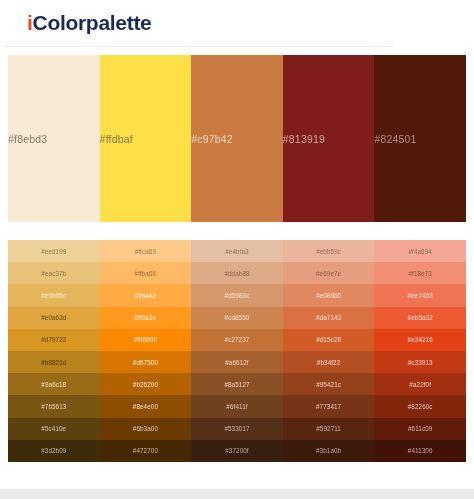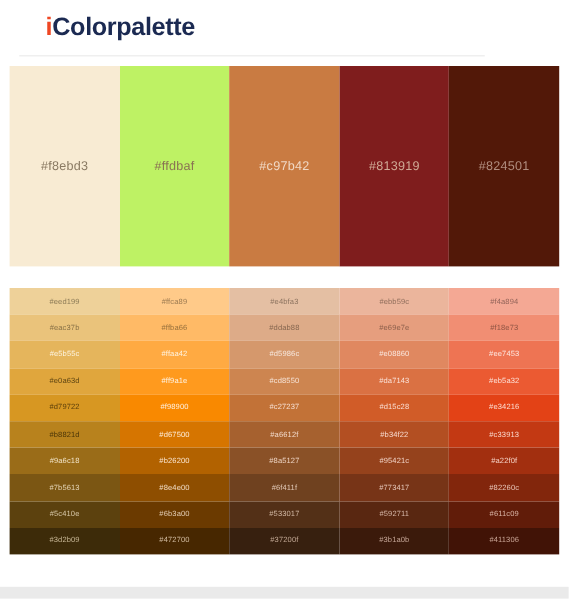--- a/index.html
+++ b/index.html
@@ -16,21 +16,21 @@
   #page {
     position: relative;
     width: 474px;
     height: 499px;
     background: #ffffff;
   }
 
   
   .header {
     position: absolute;
-    left: 16px; top: 0;
+    left: 5px; top: 0;
     width: 388px;
     height: 47px;
     background: #ffffff;
     border-bottom: 1px solid #ececec;
   }
   .brand {
     position: absolute;
     left: 22px; top: 11px;
     font-size: 21px;
     font-weight: bold;
@@ -56,21 +56,20 @@
     left: 8px; top: 55px;
     width: 458px;
     height: 167px;
     display: flex;
   }
   .swatch {
     flex: 1 1 0;
     position: relative;
     display: flex;
     align-items: center;
-    justify-content: center;
   }
   .swatch-label {
     font-size: 10.5px;
     letter-spacing: 0.2px;
     white-space: nowrap;
   }
 
   
   .shade-grid {
     position: absolute;
@@ -108,21 +107,21 @@
 <div id="page">
 
   <div class="header">
     <div class="brand"><span class="brand-i">i</span><span>Colorpalette</span></div>
   </div>
 
   <div class="swatch-band">
     <div class="swatch" style="background: rgb(248, 235, 211);">
       <span class="swatch-label" style="color: rgb(138, 122, 99);">#f8ebd3</span>
     </div>
-    <div class="swatch" style="background: #bef264;">
+    <div class="swatch" style="background: #fde047;">
       <span class="swatch-label" style="color: rgb(138, 115, 83);">#ffdbaf</span>
     </div>
     <div class="swatch" style="background: rgb(201, 123, 66);">
       <span class="swatch-label" style="color: rgb(240, 216, 196);">#c97b42</span>
     </div>
     <div class="swatch" style="background: #7f1d1d;">
       <span class="swatch-label" style="color: rgb(207, 169, 149);">#813919</span>
     </div>
     <div class="swatch" style="background: rgb(82, 24, 8);">
       <span class="swatch-label" style="color: rgb(176, 141, 127);">#824501</span>

